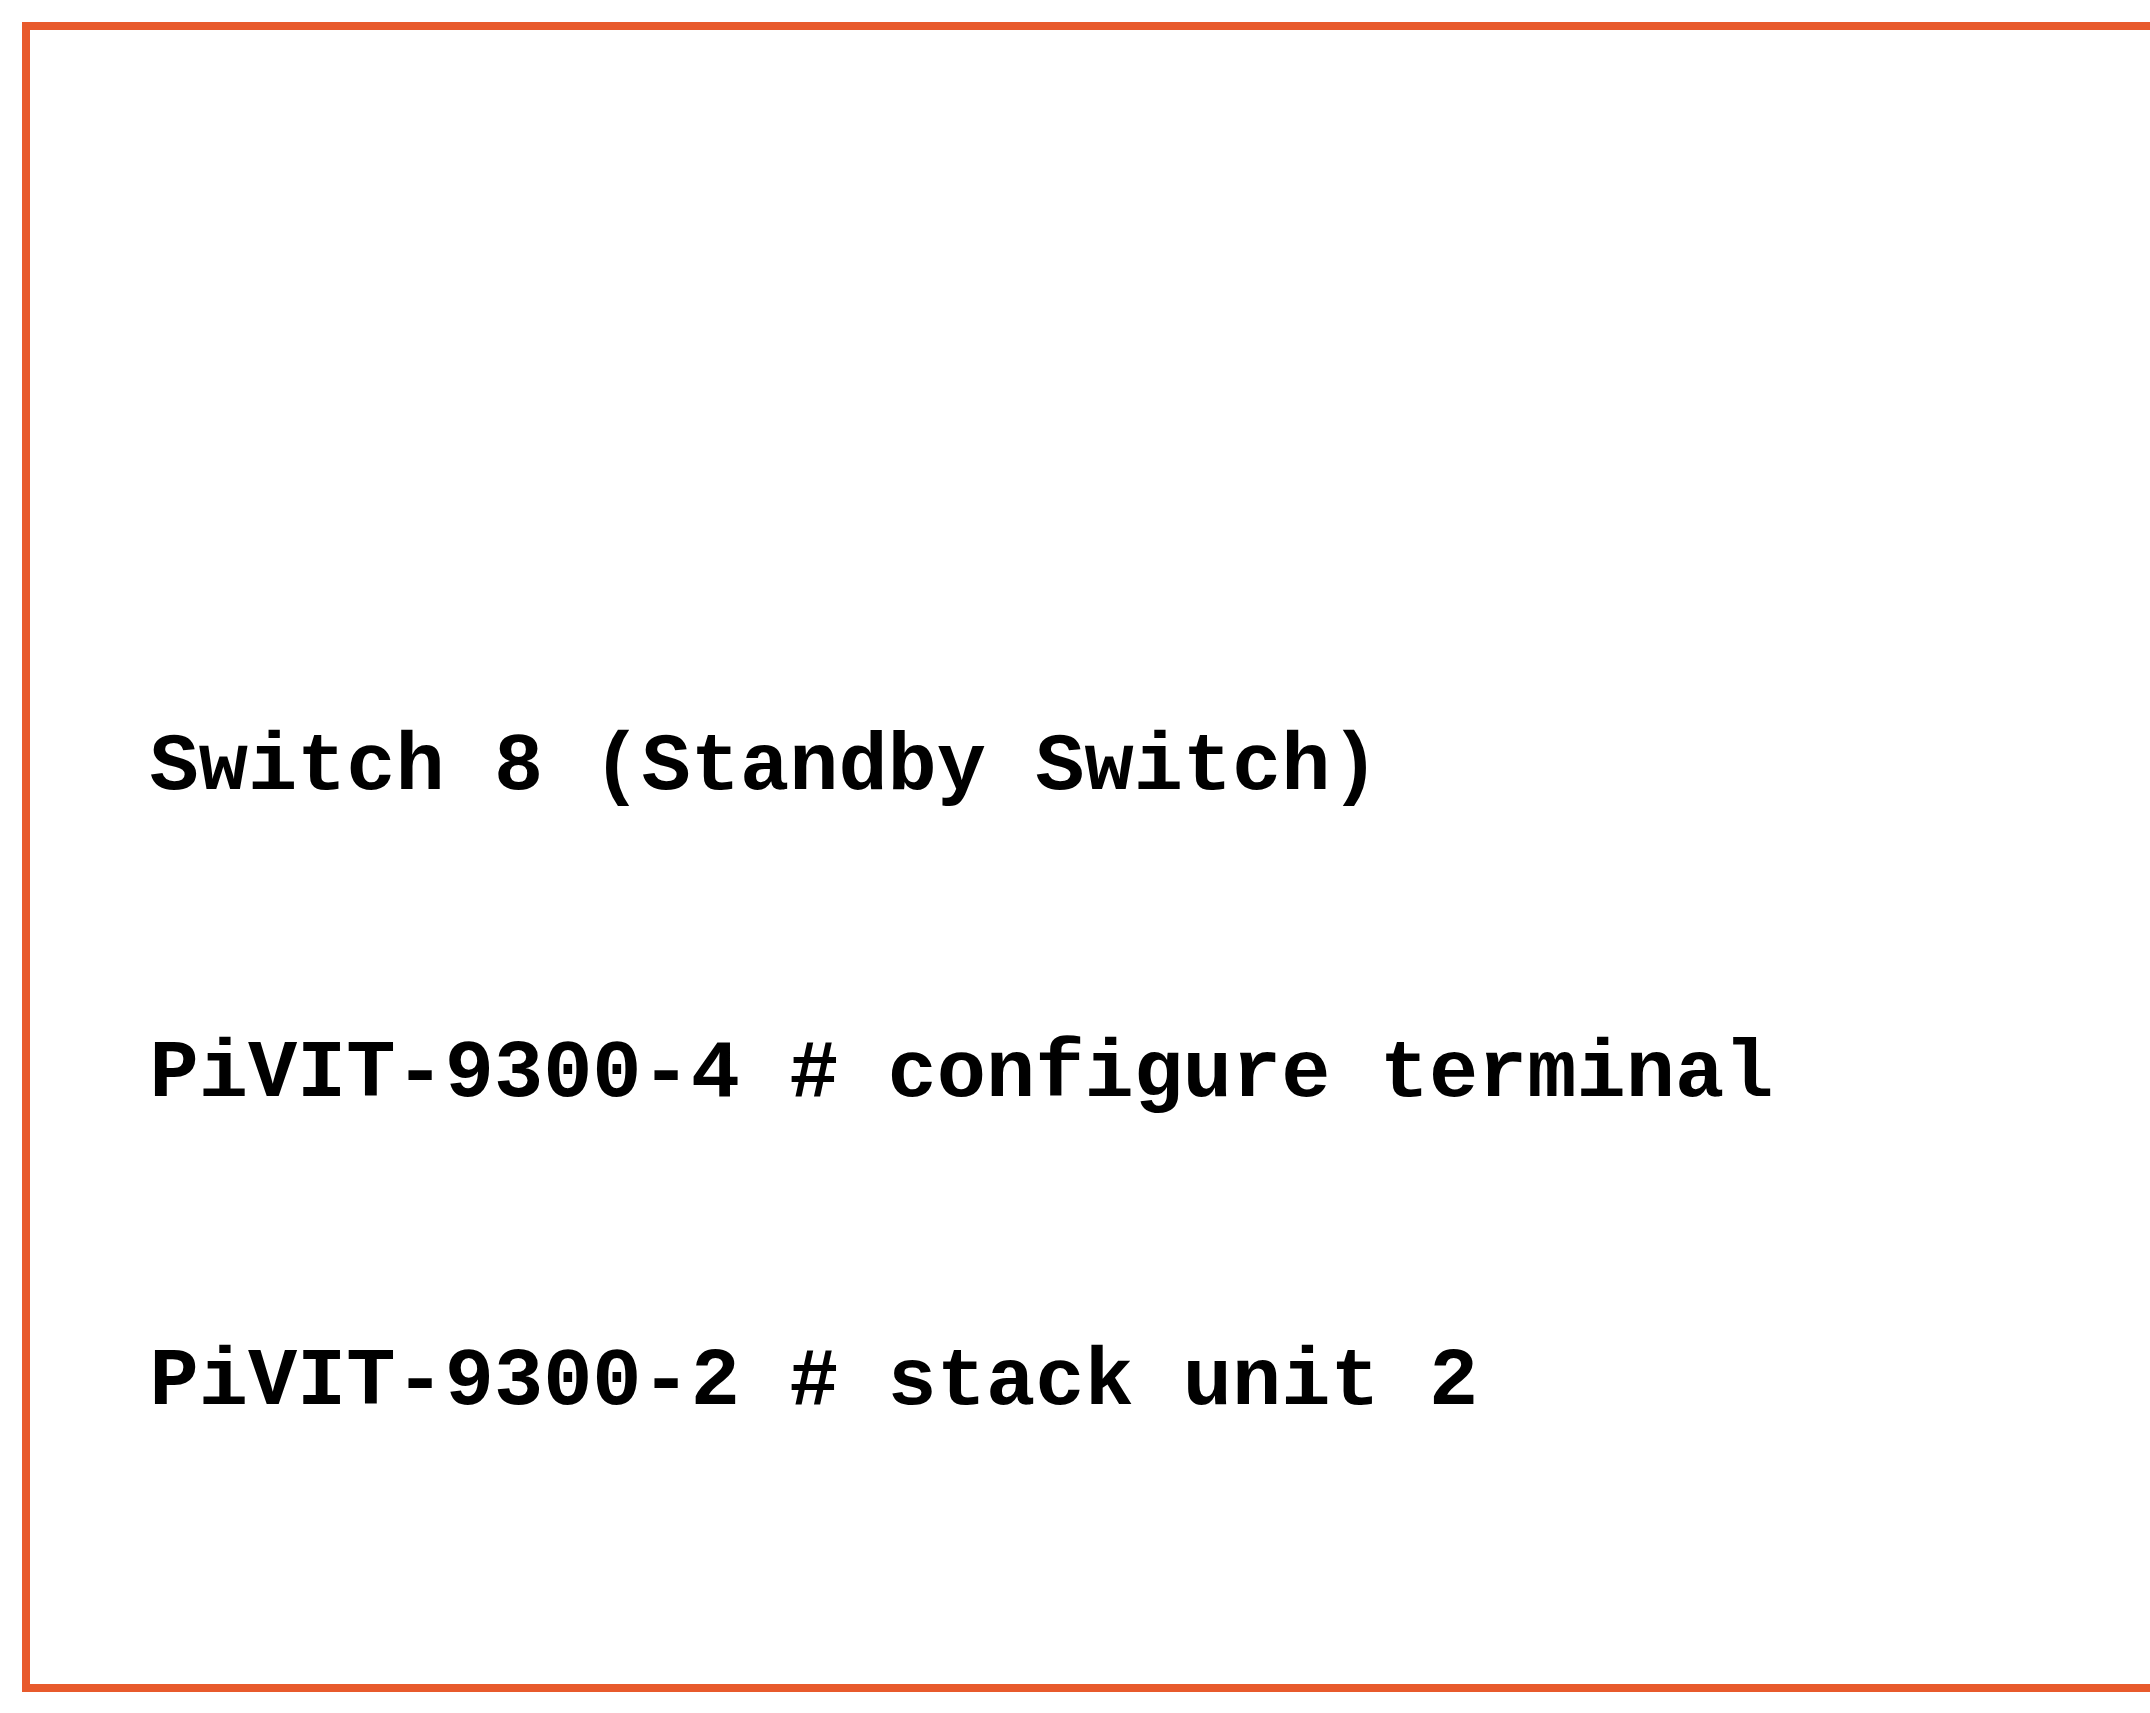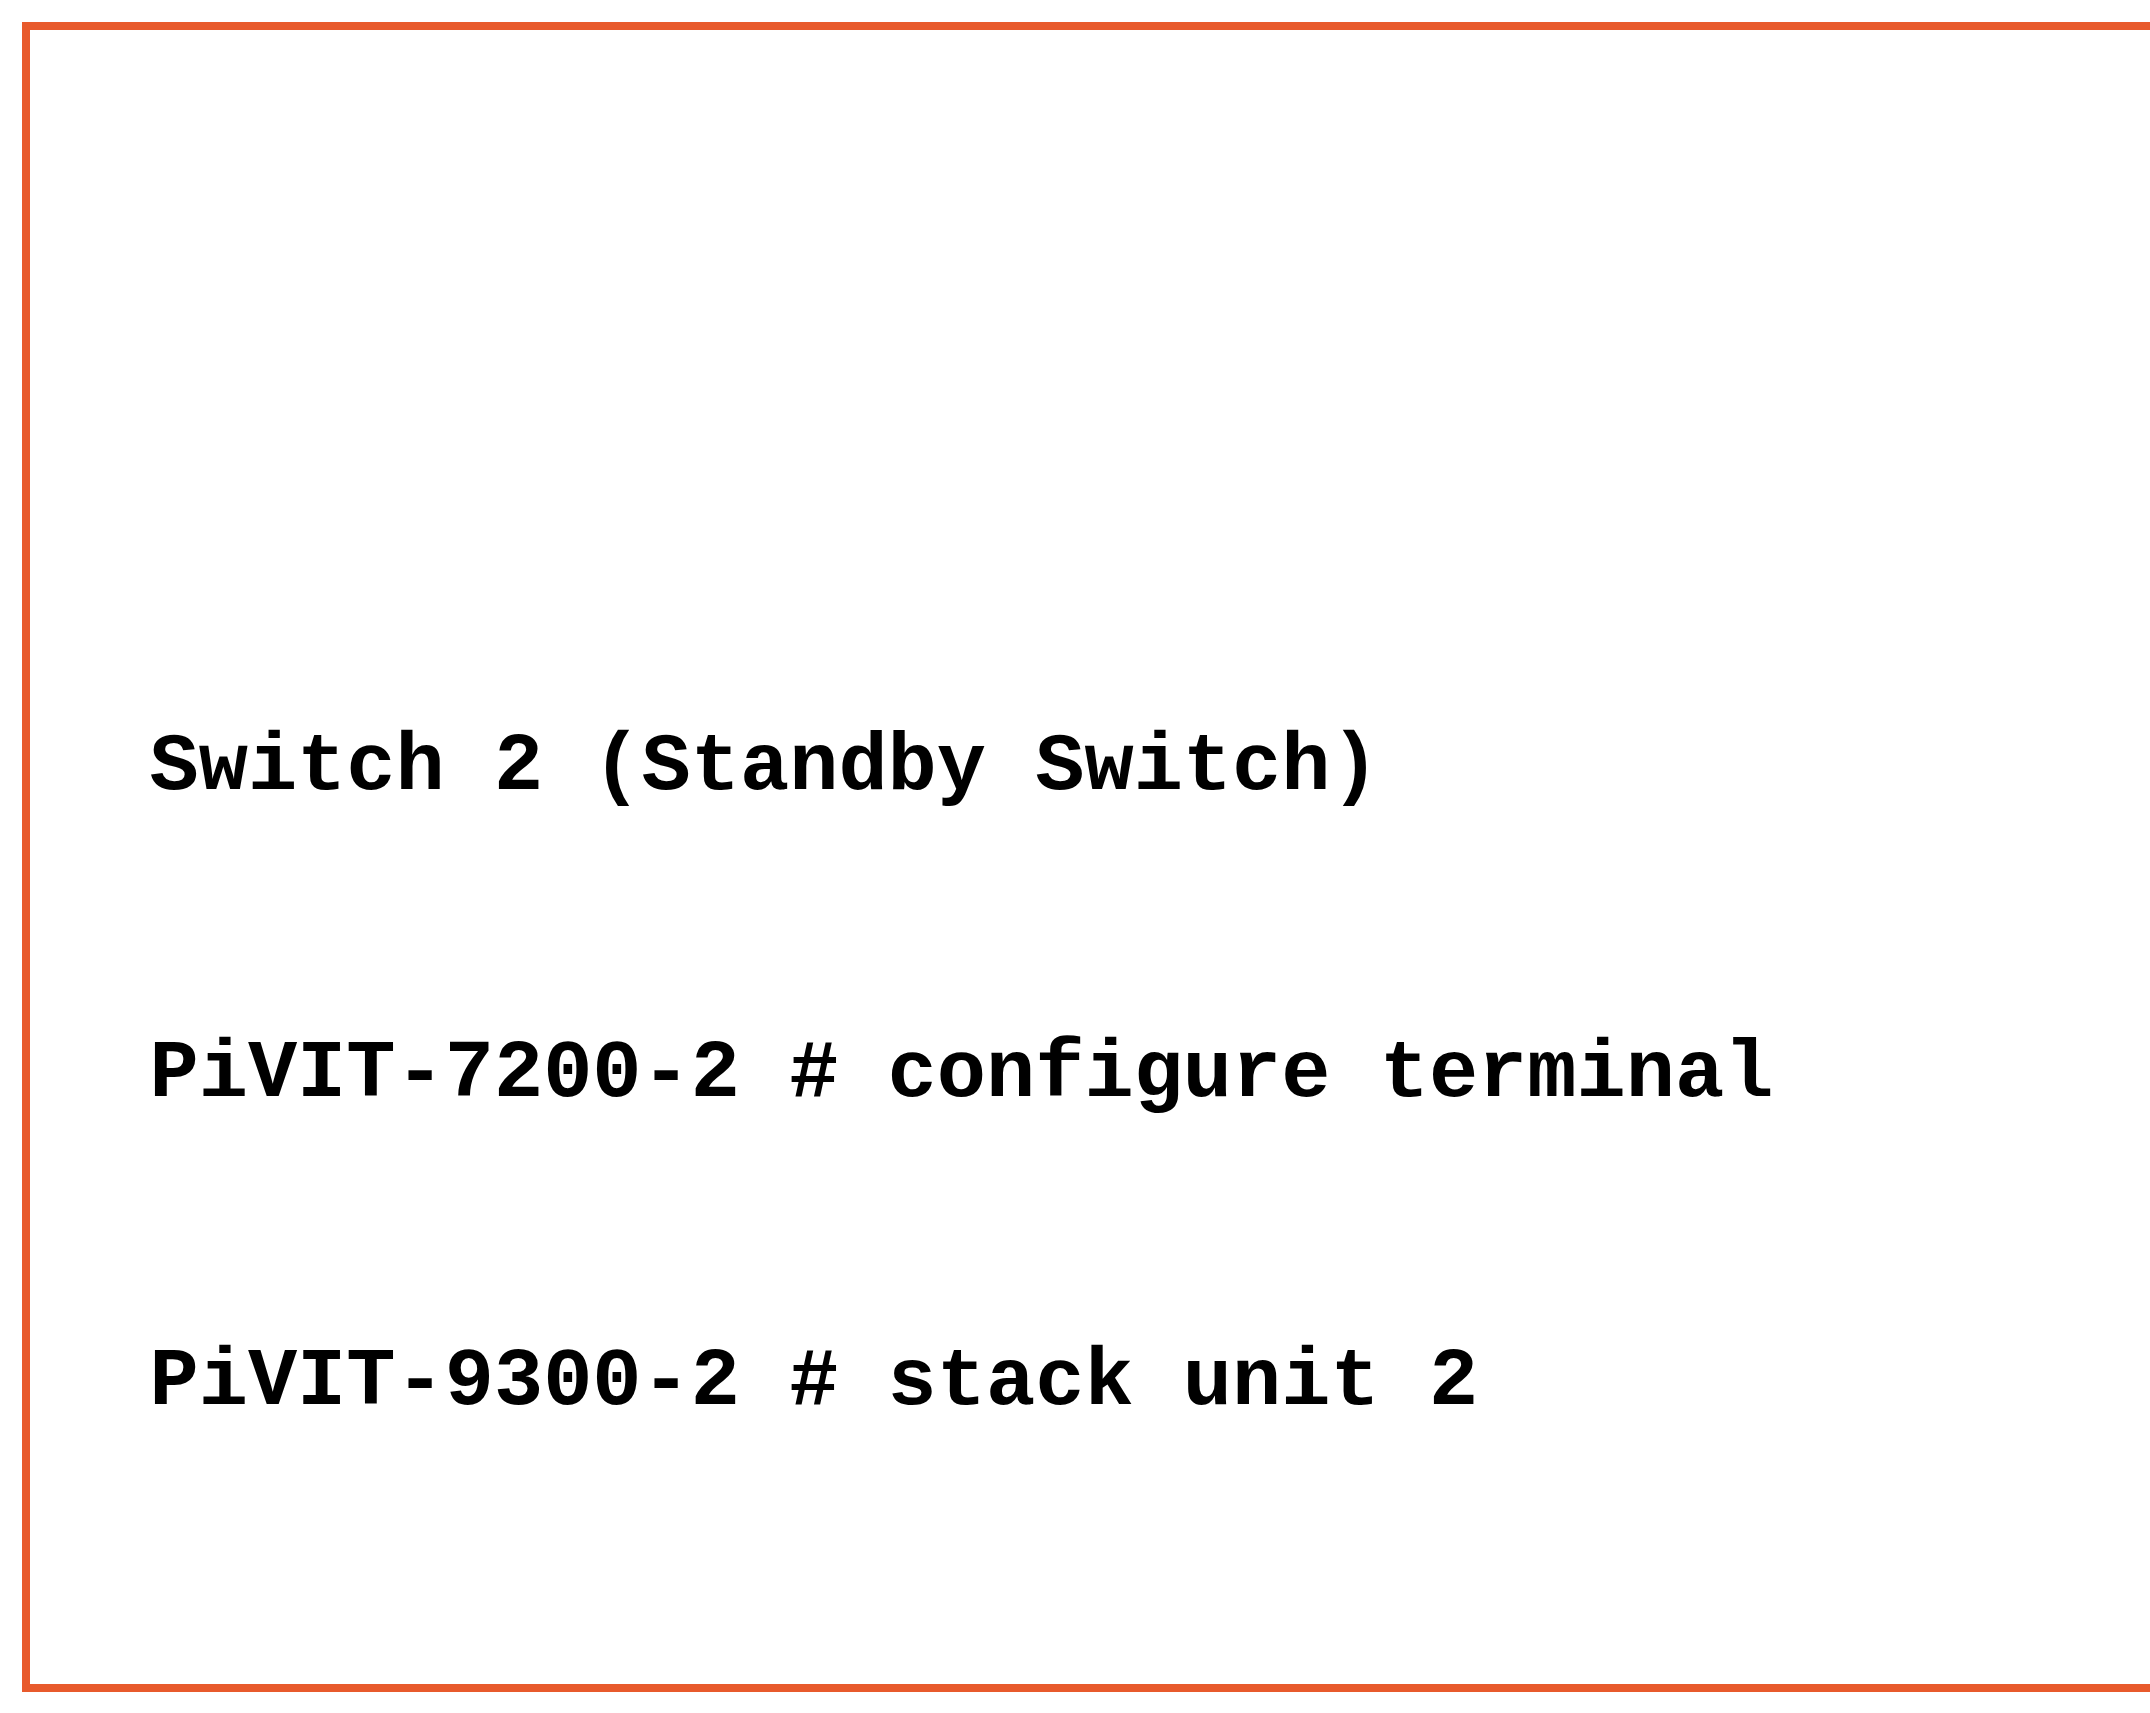--- a/index.html
+++ b/index.html
@@ -34,22 +34,22 @@
     .terminal-line {
       display: block;
     }
   </style>
 </head>
 <body>
 
 <div class="outer-border">
 
   <div class="terminal-content">
-    <span class="terminal-line">Switch 2 (Standby Switch)</span>
-    <span class="terminal-line">PiVIT-7200-2 # configure terminal</span>
+    <span class="terminal-line">Switch 8 (Standby Switch)</span>
+    <span class="terminal-line">PiVIT-9300-4 # configure terminal</span>
     <span class="terminal-line">PiVIT-9300-2 # stack unit 2</span>
     
     
     
     
   </div>
 
 </div>
 
 

